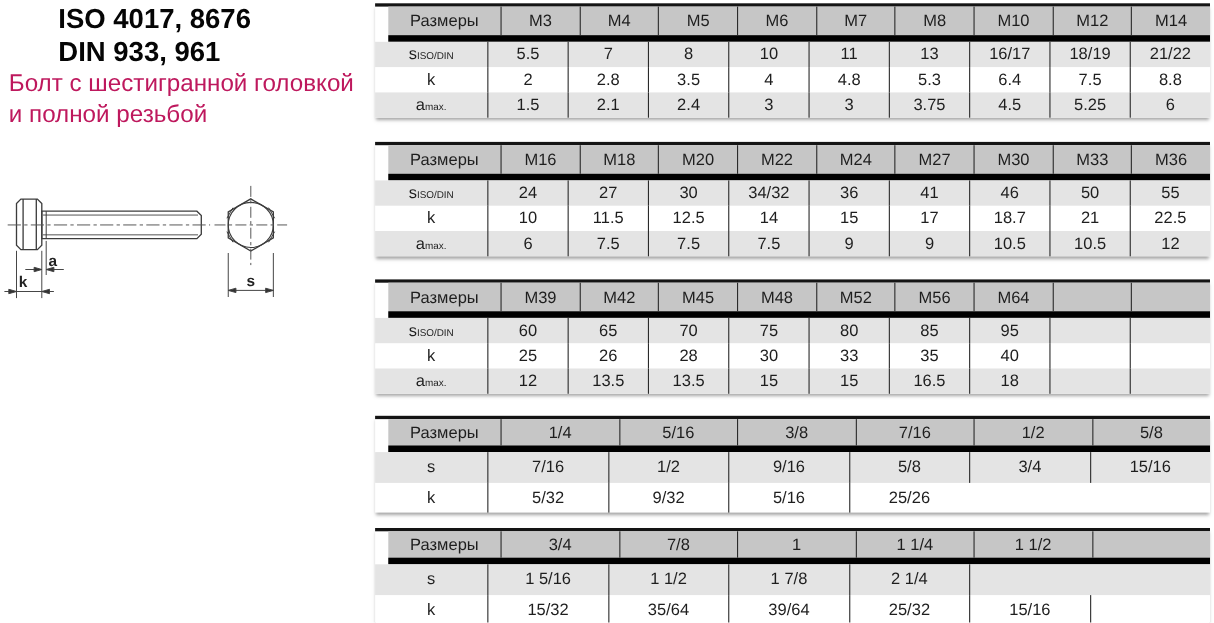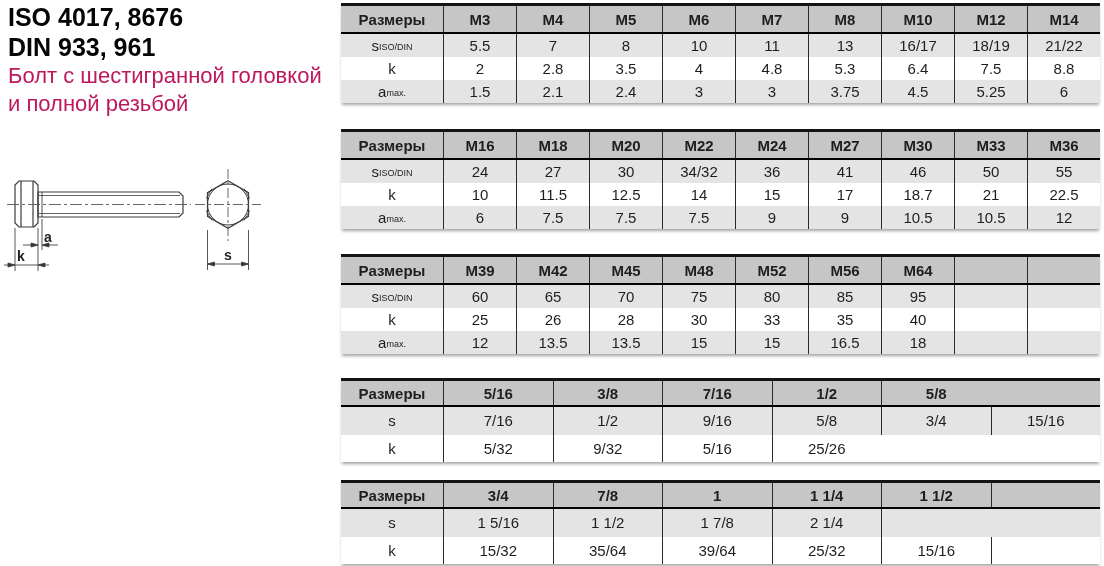--- a/index.html
+++ b/index.html
@@ -4,39 +4,40 @@
 <style>
   html,body{margin:0;padding:0;}
   body{
     width:1104px;height:566px;position:relative;overflow:hidden;
     background:#ffffff;
     font-family:"Liberation Sans", sans-serif;
     color:#1e1e1e;
   }
   
   .title-block{position:absolute;left:8px;top:2px;}
-  .title-line{font-size:25px;font-weight:bold;line-height:30px;color:#050505;letter-spacing:0px;}
+  .title-line{font-size:25px;font-weight:bold;line-height:30px;color:#050505;letter-spacing:0px;margin-left:45px;}
   .subtitle-line{font-size:22px;font-weight:normal;line-height:28px;color:#be185d;}
   .subtitle-line:first-of-type{margin-top:4px;}
   
   .bolt-svg{position:absolute;left:0;top:0;}
   
   .dim-table{
     position:absolute;left:341px;width:759px;
     border-top:3px solid #141414;
     box-shadow:0 3px 3px -1px rgba(90,90,90,.55);
     background:#fff;
   }
   .pos-0{top:3px;} .pos-1{top:129px;} .pos-2{top:254px;} .pos-3{top:378px;} .pos-4{top:480px;}
   .trow{display:grid;}
   .trow.header{
     height:26px;
     background:var(--header-bg,#c6c6c6);
-    border-bottom:2px solid #000000;
-    font-weight:bold;
+    border-bottom:6px solid #000000;
+    font-weight:normal;
+    margin-left:12px;
   }
   .trow.data{height:23px;}
   .imperial .trow.header{height:24px;}
   .imperial .trow.data{height:27.5px;}
   .trow.shaded{background:var(--shade-bg,#e4e4e4);}
   .cell{
     display:flex;align-items:center;justify-content:center;
     font-size:15px;
     border-left:1.5px solid #2a2a2a;
     white-space:nowrap;overflow:hidden;
@@ -255,20 +256,21 @@
         <div class="cell">15</div>
         <div class="cell">16.5</div>
         <div class="cell">18</div>
         <div class="cell"></div>
         <div class="cell"></div>
       </div>
     </div>
     <div class="dim-table pos-3 imperial">
       <div class="trow header" style="grid-template-columns: 102px repeat(6, 1fr);">
         <div class="cell label-cell">Размеры</div>
+        <div class="cell">1/4</div>
         <div class="cell">5/16</div>
         <div class="cell">3/8</div>
         <div class="cell">7/16</div>
         <div class="cell">1/2</div>
         <div class="cell">5/8</div>
       </div>
       <div class="trow data shaded" style="grid-template-columns: 102px repeat(6, 1fr);">
         <div class="cell label-cell">s</div>
         <div class="cell">7/16</div>
         <div class="cell">1/2</div>

